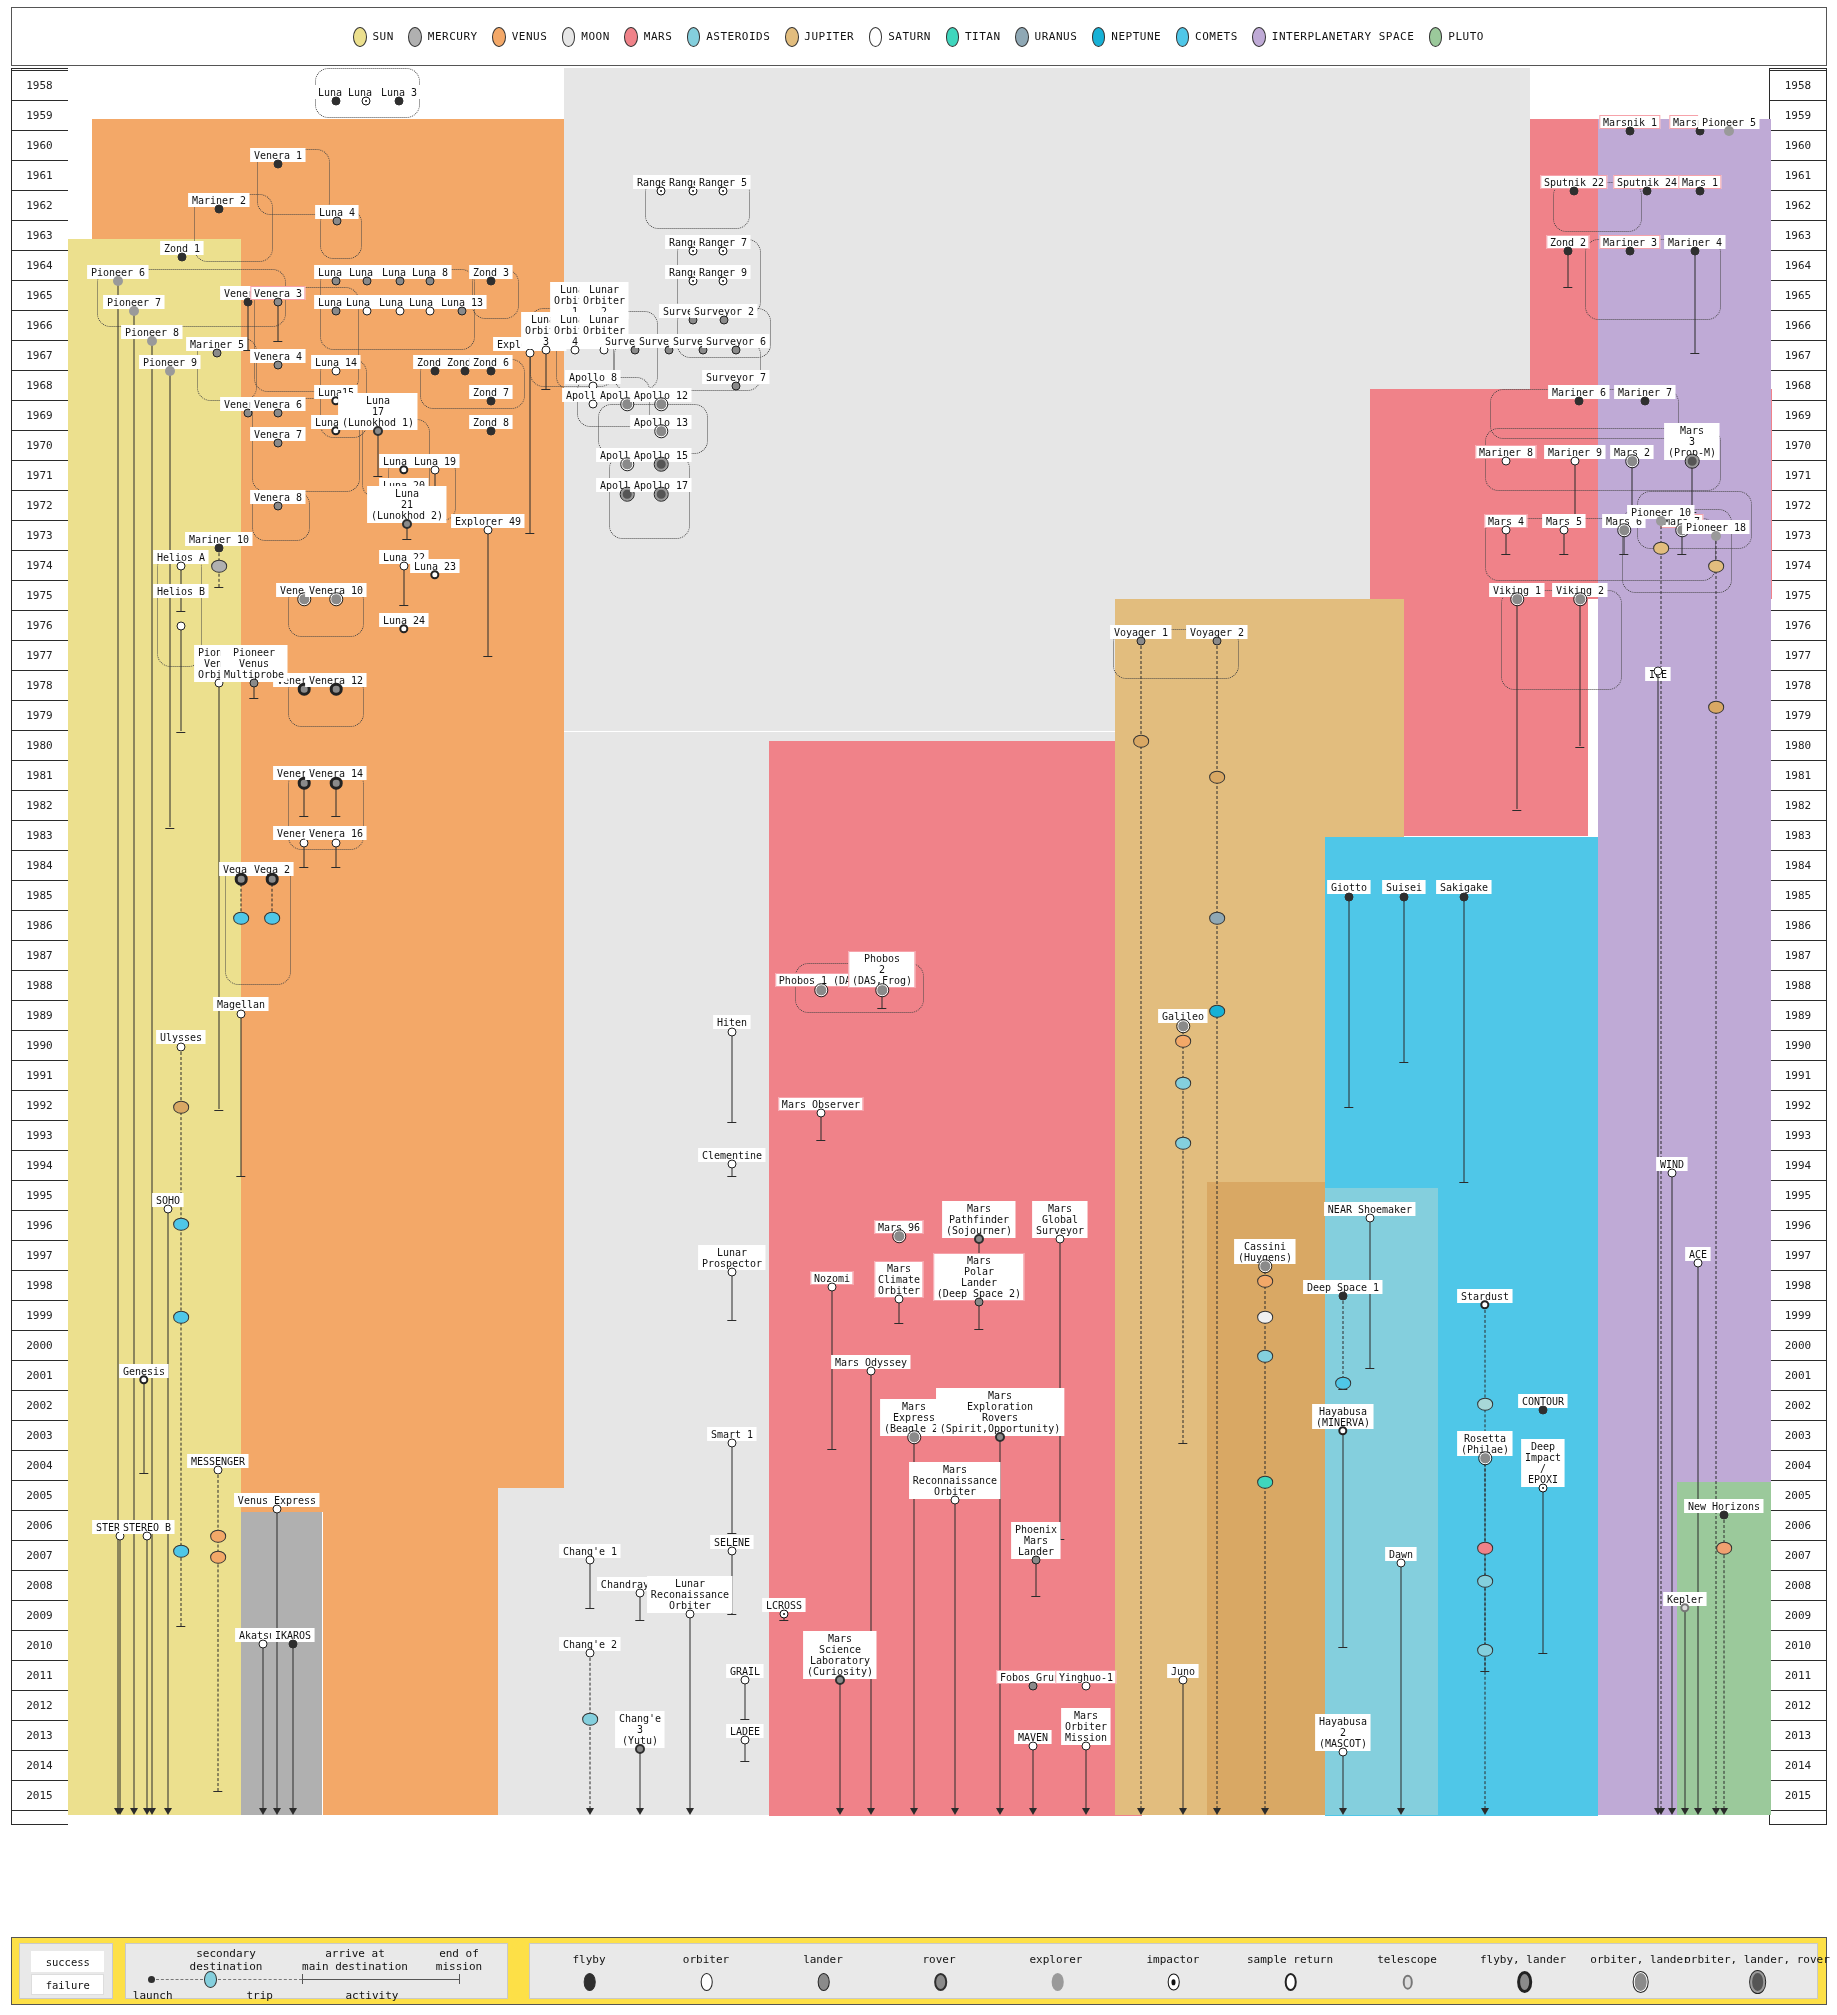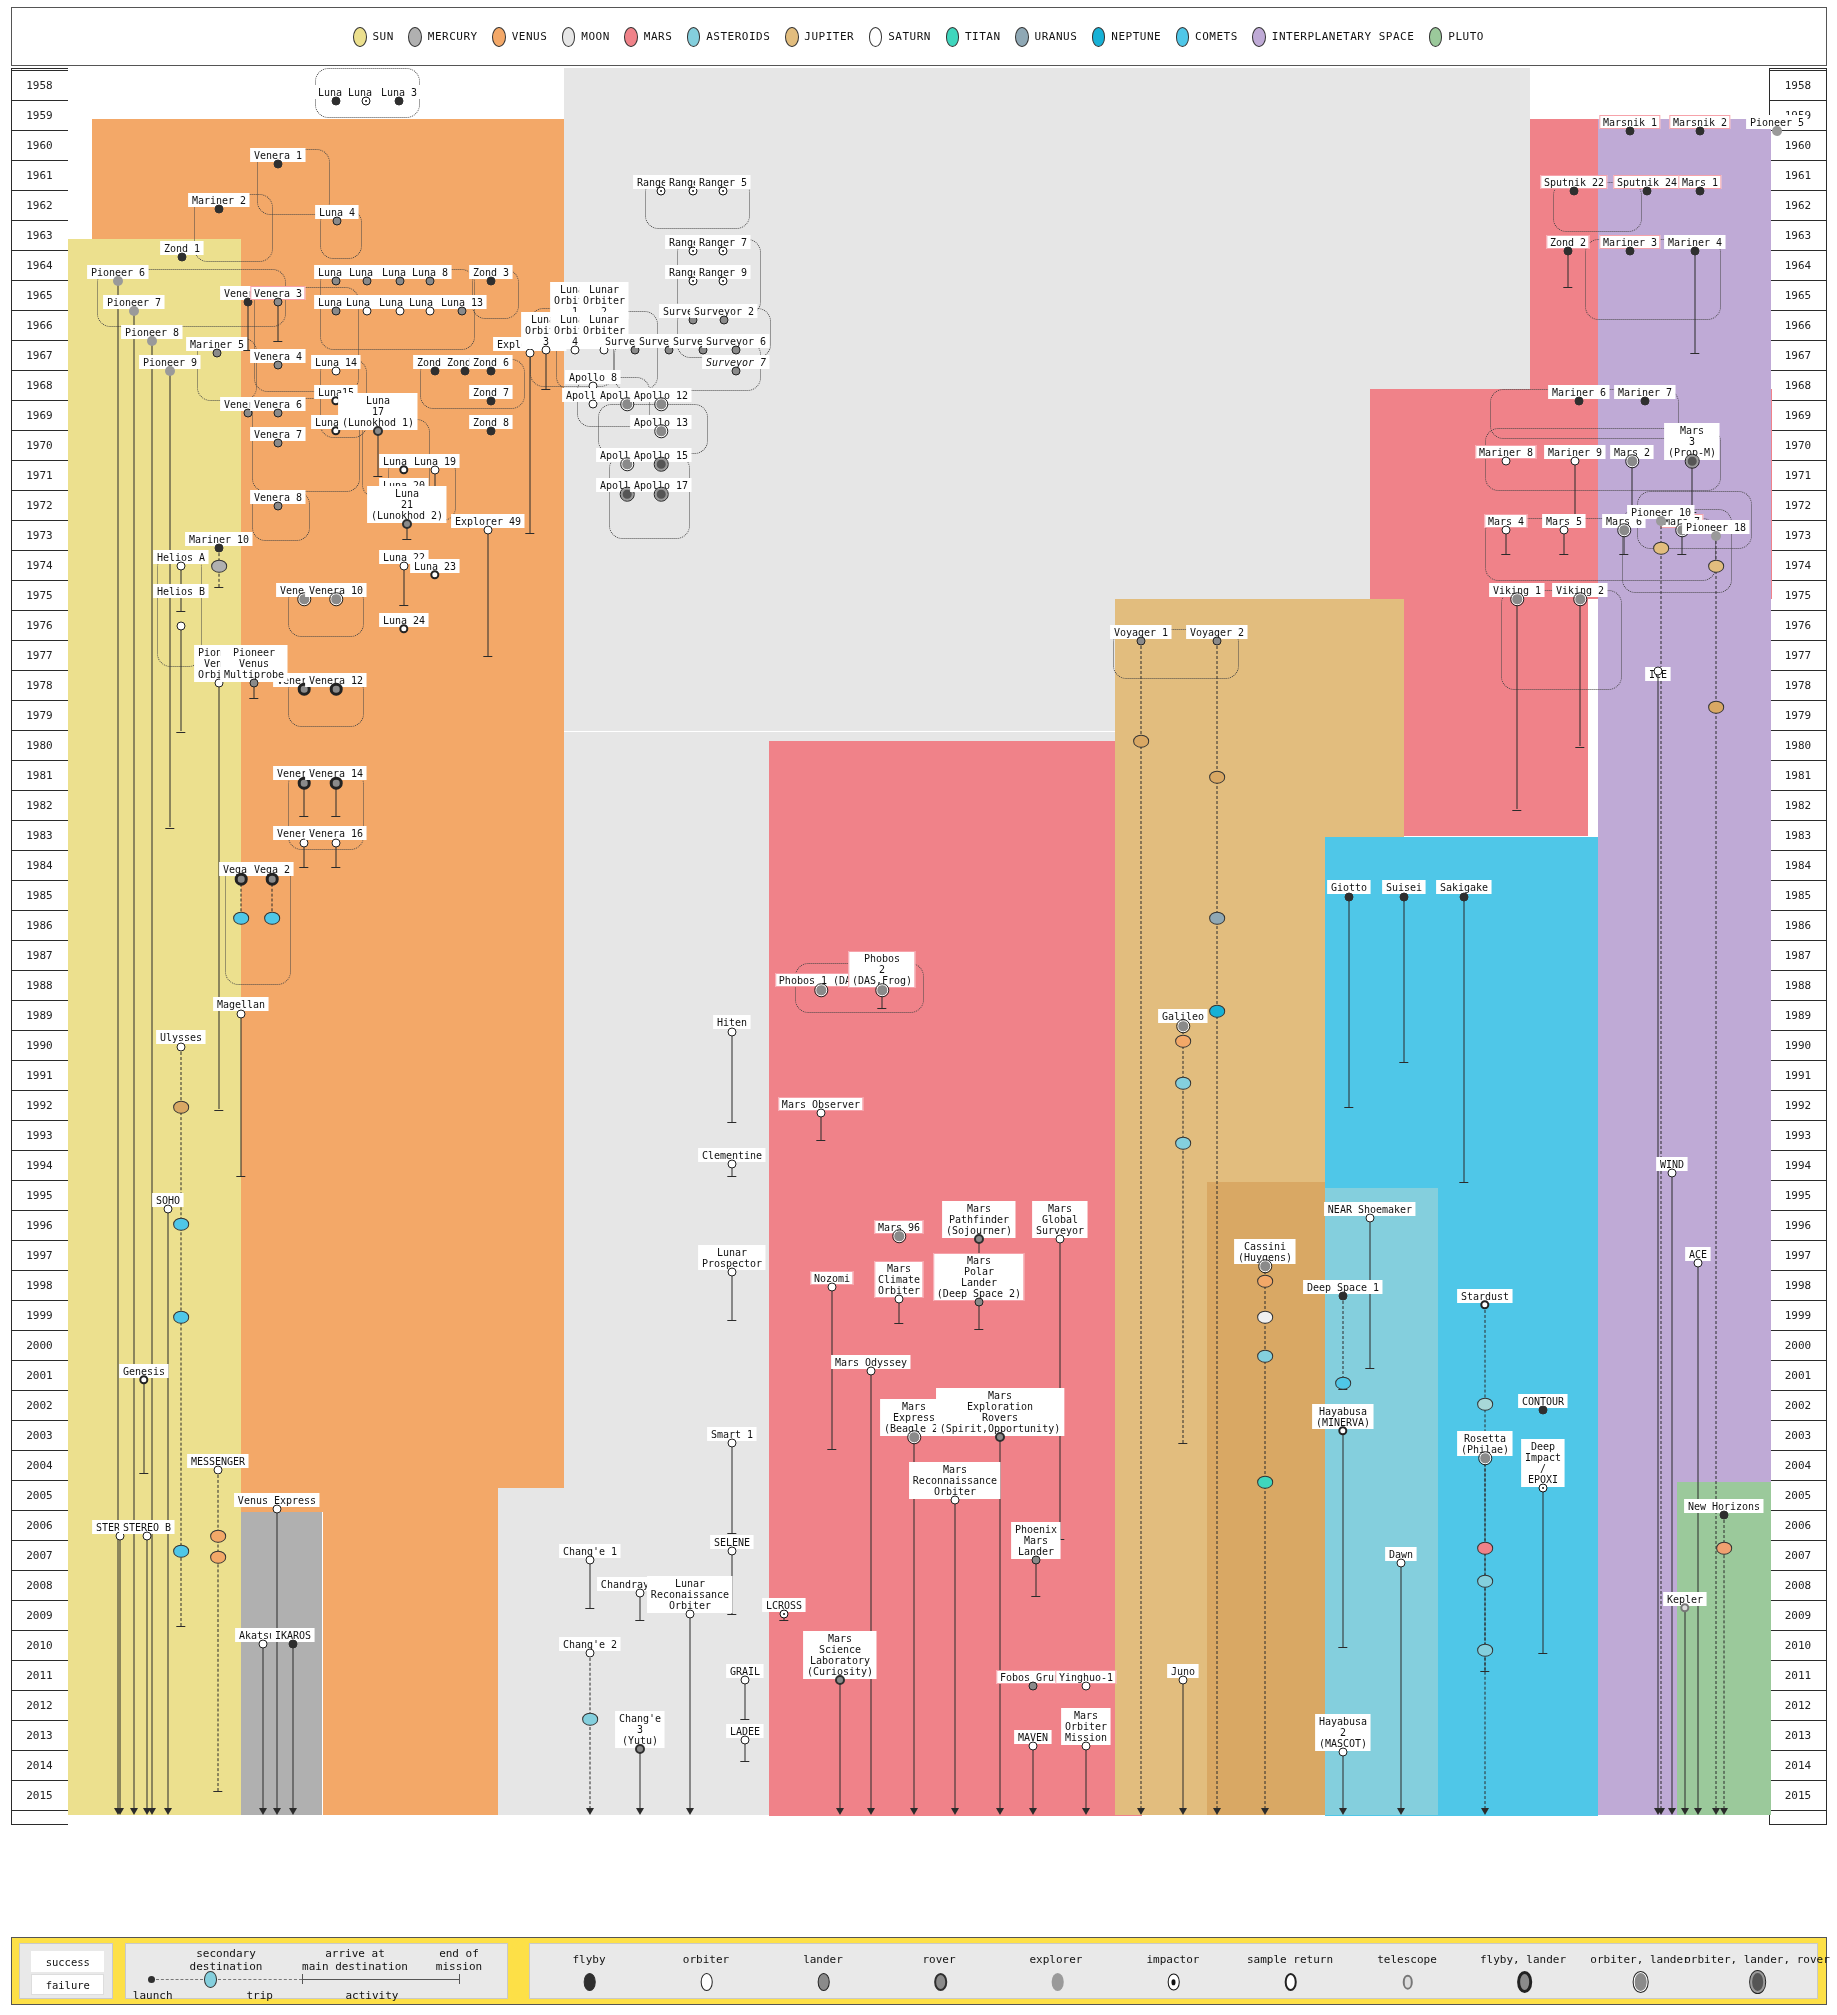--- a/index.html
+++ b/index.html
@@ -766,21 +766,21 @@
         <div class="node n-lander" style="left: 601px; top: 282px; width: 9px; height: 9px;"></div>
       </div>
       <div class="mis" style="left: 0px; top: 0px; width: 100%; height: 100%; position: absolute; pointer-events: none;">
         <div class="mlab" style="left: 635px; top: 266px; pointer-events: auto;">Surveyor 5</div>
         <div class="node n-lander" style="left: 635px; top: 282px; width: 9px; height: 9px;"></div>
       </div>
       <div class="mis" style="left: 0px; top: 0px; width: 100%; height: 100%; position: absolute; pointer-events: none;">
         <div class="mlab" style="left: 668px; top: 266px; pointer-events: auto;">Surveyor 6</div>
         <div class="node n-lander" style="left: 668px; top: 282px; width: 9px; height: 9px;"></div>
       </div>
-      <div class="mis" style="left: 0px; top: 0px; width: 100%; height: 100%; position: absolute; pointer-events: none; font-style: italic;">
+      <div class="mis" style="left: 0px; top: 15px; width: 100%; height: 100%; position: absolute; pointer-events: none;">
         <div class="mlab" style="left: 668px; top: 287px; pointer-events: auto;">Surveyor 7</div>
         <div class="node n-lander" style="left: 668px; top: 303px; width: 9px; height: 9px;"></div>
       </div>
       <div class="mis" style="left: 0px; top: 0px; width: 100%; height: 100%; position: absolute; pointer-events: none;">
         <div class="mlab" style="left: 525px; top: 302px; pointer-events: auto;">Apollo 8</div>
         <div class="node n-orbiter" style="left: 525px; top: 318px; width: 9px; height: 9px;"></div>
       </div>
       <div class="mis" style="left: 0px; top: 0px; width: 100%; height: 100%; position: absolute; pointer-events: none;">
         <div class="mlab" style="left: 525px; top: 320px; pointer-events: auto;">Apollo 10</div>
         <div class="node n-orbiter" style="left: 525px; top: 336px; width: 9px; height: 9px;"></div>
@@ -1264,21 +1264,21 @@
         <div class="node n-explorer" style="left: 1593px; top: 453px; width: 10px; height: 10px;"></div>
       </div>
       <div class="mis" style="left: 0px; top: 0px; width: 100%; height: 100%; position: absolute; pointer-events: none;">
         <div class="mlab" style="left: 1648px; top: 452px; pointer-events: auto;">Pioneer 18</div>
         <div class="stem dash" style="left: 1648px; top: 468px; height: 1273px;"></div>
         <div class="arrow" style="left: 1648px; top: 1740px;"></div>
         <div class="blob" style="left: 1648px; top: 498px; width: 15.7px; height: 12.6px; background: rgb(226, 189, 126);"></div>
         <div class="blob" style="left: 1648px; top: 639px; width: 15.7px; height: 12.6px; background: rgb(217, 168, 100);"></div>
         <div class="node n-explorer" style="left: 1648px; top: 468px; width: 10px; height: 10px;"></div>
       </div>
-      <div class="mis" style="left: 0px; top: 0px; width: 100%; height: 100%; position: absolute; pointer-events: none; margin-left: 48px;">
+      <div class="mis" style="left: 0px; top: 0px; width: 100%; height: 100%; position: absolute; pointer-events: none;">
         <div class="mlab" style="left: 1661px; top: 47px; pointer-events: auto;">Pioneer 5</div>
         <div class="node n-explorer" style="left: 1661px; top: 63px; width: 10px; height: 10px;"></div>
       </div>
       <div class="mis" style="left: 0px; top: 0px; width: 100%; height: 100%; position: absolute; pointer-events: none;">
         <div class="mlab" style="left: 1590px; top: 587px; pointer-events: auto; margin-top: 12px;">ICE</div>
         <div class="stem" style="left: 1590px; top: 603px; height: 1138px;"></div>
         <div class="arrow" style="left: 1590px; top: 1740px;"></div>
         <div class="node n-orbiter" style="left: 1590px; top: 603px; width: 9px; height: 9px;"></div>
       </div>
       <div class="mis" style="left: 0px; top: 0px; width: 100%; height: 100%; position: absolute; pointer-events: none;">

